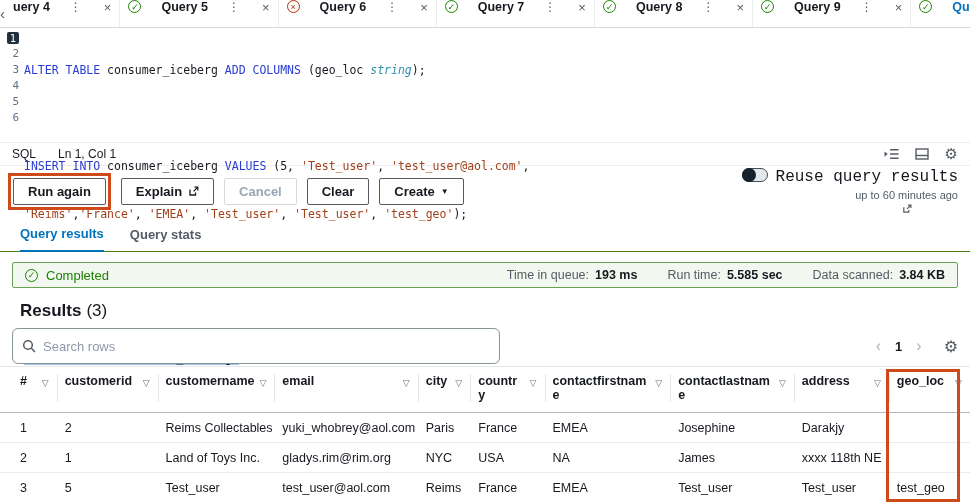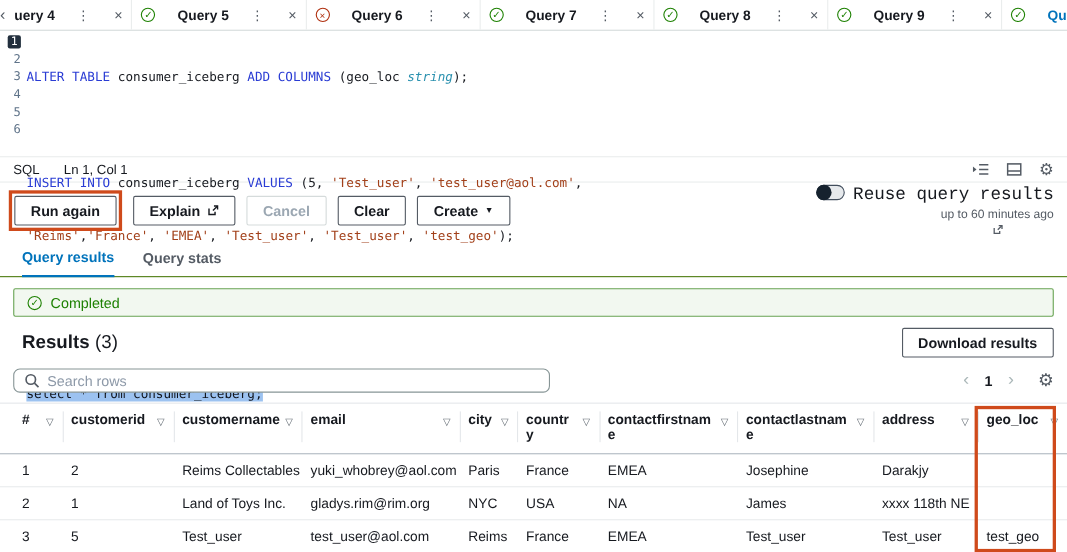--- a/index.html
+++ b/index.html
@@ -2,21 +2,21 @@
 <html><head>
 <meta charset="utf-8">
 <style>
   * { margin:0; padding:0; box-sizing:border-box; }
   body { background:#fff; font-family:"Liberation Sans","DejaVu Sans",sans-serif; }
   .app { position:relative; width:970px; height:502px; background:#fff; color:#16191f; overflow:hidden; font-size:13px; }
 
   
   .tabbar { display:flex; align-items:stretch; height:28px; border-bottom:1px solid #d5dbdb; }
   .tab-scroll { width:16px; display:flex; align-items:center; justify-content:center; color:#545b64; font-size:15px; cursor:pointer; }
-  .tab { display:flex; align-items:center; gap:20px; padding:0 8px; border-right:1px solid #eaeded; font-size:12.5px; white-space:nowrap; cursor:pointer; }
+  .tab { display:flex; align-items:flex-start; gap:20px; padding:0 8px; border-right:1px solid #eaeded; font-size:12.5px; white-space:nowrap; cursor:pointer; }
   .tab .tlabel { font-weight:bold; }
   .tab.active .tlabel { color:#0073bb; }
   .st { width:13px; height:13px; border-radius:50%; display:flex; align-items:center; justify-content:center; font-size:9px; flex:0 0 auto; }
   .st.ok { border:1.5px solid #1d8102; color:#1d8102; }
   .st.err { border:1.5px solid #b0300f; color:#b0300f; }
   .kebab { color:#545b64; font-size:12px; cursor:pointer; }
   .tclose { color:#545b64; font-size:13px; margin-left:2px; cursor:pointer; }
   .tab-plus { width:30px; display:flex; align-items:center; justify-content:center; font-size:16px; color:#545b64; cursor:pointer; }
   .tab-sep { width:1px; background:#d5dbdb; margin:5px 2px; }
   .tab-caret { width:34px; display:flex; align-items:center; justify-content:center; font-size:9px; color:#16191f; cursor:pointer; }
@@ -64,21 +64,21 @@
   .metric .mvalue { font-weight:bold; margin-left:6px; }
 
   
   .results-header { height:38px; display:flex; align-items:center; padding:8px 12px 0 20px; }
   .rtitle { font-size:17px; font-weight:bold; }
   .rcount { font-size:17px; font-weight:normal; margin-left:5px; }
   .rh-buttons { margin-left:auto; display:flex; gap:10px; }
 
   
   .search-row { height:40px; display:flex; align-items:center; padding:0 12px; }
-  .search { width:488px; height:22px; border:1px solid #879596; border-radius:6px; display:flex; align-items:center; padding:0 9px; gap:7px; background:#fff; }
+  .search { width:488px; height:36px; border:1px solid #879596; border-radius:6px; display:flex; align-items:center; padding:0 9px; gap:7px; background:#fff; }
   .search input { border:none; outline:none; flex:1; font-size:13px; font-family:inherit; color:#16191f; background:transparent; }
   .search input::placeholder { color:#8d99a8; }
   .pager { margin-left:auto; display:flex; align-items:center; gap:14px; }
   .pg-chev { color:#aab7b8; font-size:16px; cursor:pointer; }
   .pg-num { font-weight:bold; font-size:13px; }
   .pg-gear { color:#545b64; font-size:16px; cursor:pointer; margin-left:8px; }
 
   
   .table-wrap { border-top:1px solid #e4e7ea; }
   .thead { display:flex; height:46px; padding-left:12px; border-bottom:1px solid #b0b8c1; }
@@ -248,27 +248,31 @@
   </div>
 
   <div class="rtabs">
     <div class="rtab active">Query results</div>
     <div class="rtab">Query stats</div>
   </div>
 
   <div class="banner">
     <span class="st ok">✓</span>
     <span class="status-text">Completed</span>
+    <div class="metrics">
+      <span class="metric"><span class="mlabel">Time in queue:</span><span class="mvalue">193 ms</span></span>
+      <span class="metric"><span class="mlabel">Run time:</span><span class="mvalue">5.585 sec</span></span>
+      <span class="metric"><span class="mlabel">Data scanned:</span><span class="mvalue">3.84 KB</span></span>
+    </div>
   </div>
 
   <div class="results-header">
     <span class="rtitle">Results</span>
     <span class="rcount">(3)</span>
     <div class="rh-buttons">
-      <button class="btn">Download results</button>
     </div>
   </div>
 
   <div class="search-row">
     <div class="search">
       <svg width="14" height="14" viewBox="0 0 14 14">
           <circle cx="6" cy="6" r="4.3" fill="none" stroke="#545b64" stroke-width="1.5"></circle>
           <line x1="9.3" y1="9.3" x2="13" y2="13" stroke="#545b64" stroke-width="1.5"></line>
         </svg>
       <input type="text" placeholder="Search rows" style="">

